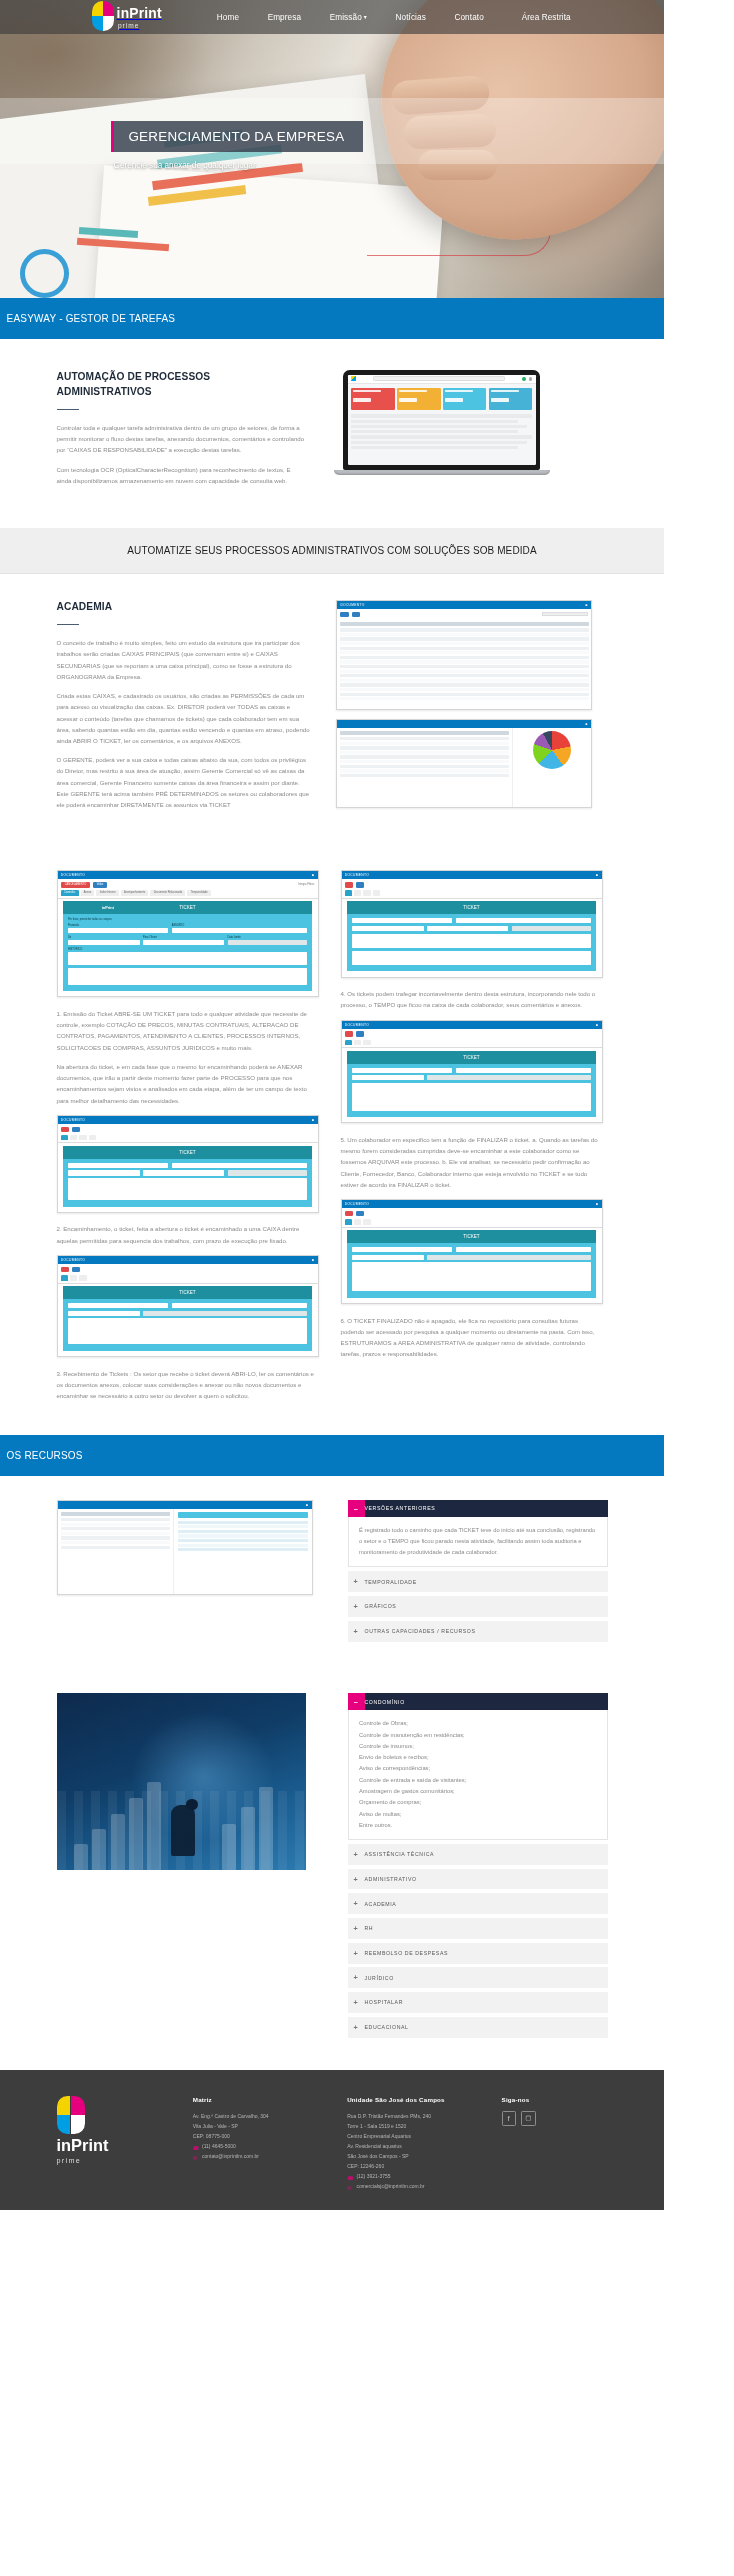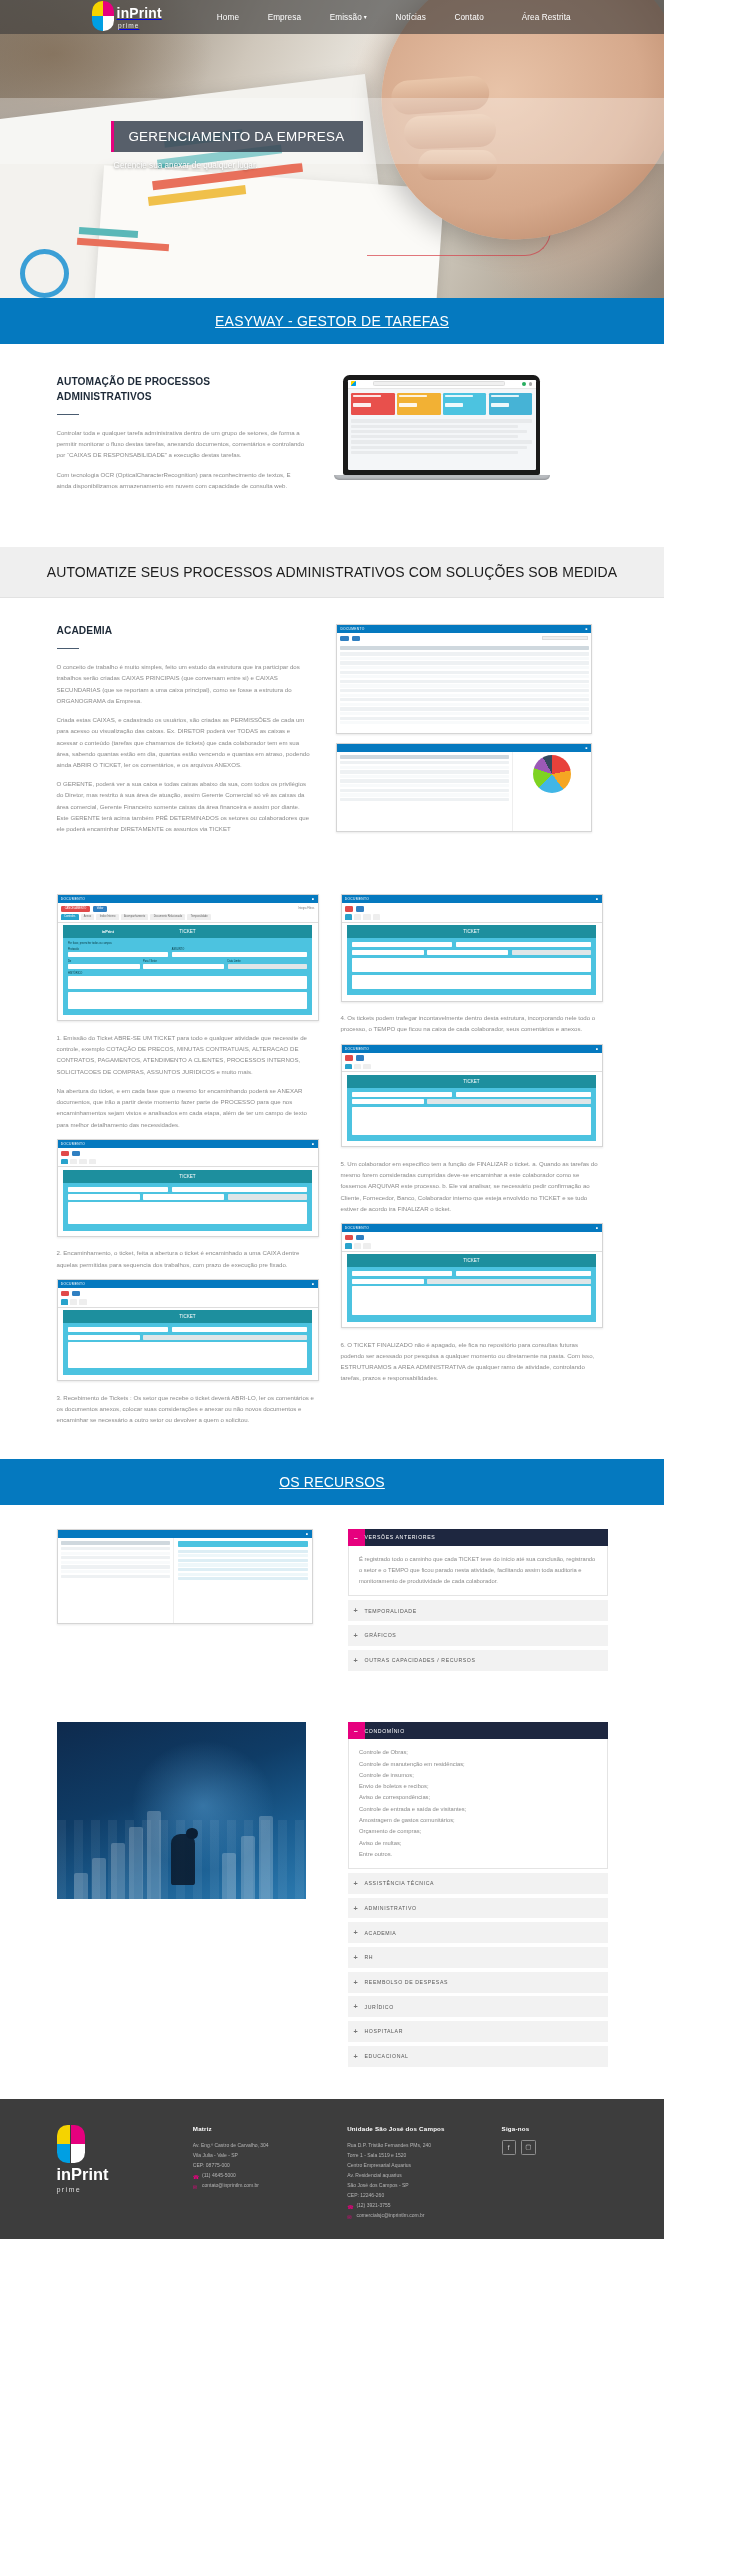--- a/index.html
+++ b/index.html
@@ -100,26 +100,26 @@
     font-size:13.4px; letter-spacing:0.3px; padding:7.9px 18.4px 7.9px 14.4px;
     border-left: 3.9px solid #e6007e;
   }
   .hero-sub {
     margin-top:9.2px; margin-left:2.6px; color:#ffffff; font-size:8.2px;
     text-shadow: 0 0.7px 2.6px rgba(0,0,0,.45);
   }
 
   
   .banner-blue {
-    background:#0579bf; color:#fff; text-align:center;
-    font-size:14px; letter-spacing:0.2px; padding:15px 6.6px;text-decoration:underline;
+    background:#0579bf; color:#fff; text-align:left;
+    font-size:10px; letter-spacing:0.2px; padding:15px 6.6px;
   }
   .banner-gray {
     background:#efefef; color:#1d1d1d; text-align:center;
-    font-size:14px; letter-spacing:0.1px; padding:17px 6.6px;
+    font-size:10px; letter-spacing:0.1px; padding:17px 6.6px;
     border-bottom:0.7px solid #e2e2e2;
   }
 
   
   .container { width: 551px; margin: 0 auto; }
   .row { display:flex; }
   .col { flex:1; }
 
   h2.sec-title {
     color:#1e2a38; font-size:10.2px; font-weight:bold; line-height:1.45;
@@ -290,21 +290,21 @@
     </div>
 
     <div class="hero-title-wrap">
       <div class="hero-title">GERENCIAMENTO DA EMPRESA</div>
       <div class="hero-sub">Gerencie sua anexar de qualquer lugar.</div>
     </div>
   </section>
 
   <div class="banner-blue">EASYWAY - GESTOR DE TAREFAS</div>
 
-  <section style="padding:31px 0 48px;">
+  <section style="padding:31px 0 34px;">
     <div class="container row" style="align-items:flex-start; gap:26px;">
       <div class="col" style="max-width:249px;">
         <h2 class="sec-title">AUTOMAÇÃO DE PROCESSOS ADMINISTRATIVOS</h2>
         <div class="rule"></div>
         <p class="body">Controlar toda e qualquer tarefa administrativa dentro de um grupo de setores, de forma a permitir monitorar o fluxo destas tarefas, anexando documentos, comentários e controlando por “CAIXAS DE RESPONSABILIDADE” a execução destas tarefas.</p>
         <p class="body">Com tecnologia OCR (OpticalCharacterRecognition) para reconhecimento de textos, E ainda disponibilizamos armazenamento em nuvem com capacidade de consulta web.</p>
       </div>
       <div class="col">
         <div class="laptop">
           <div class="laptop-screen">

